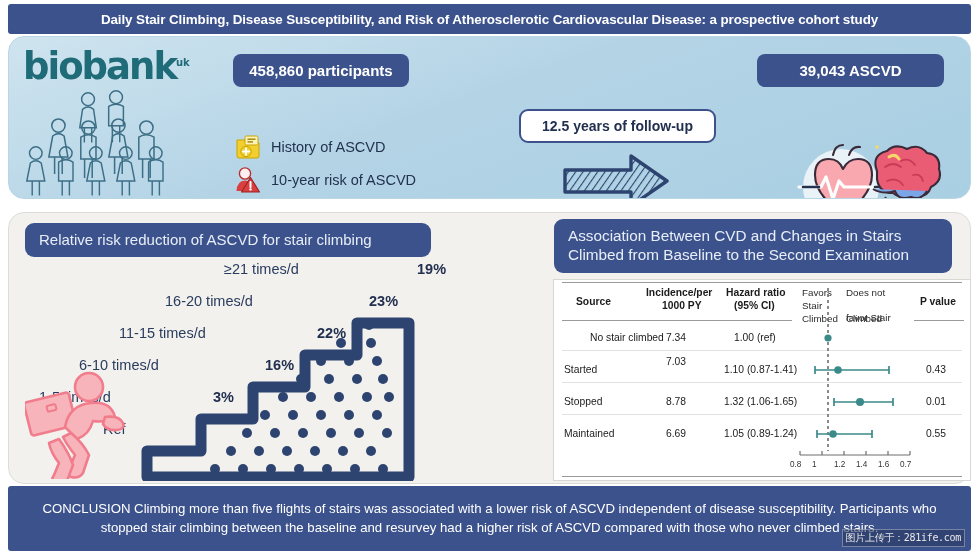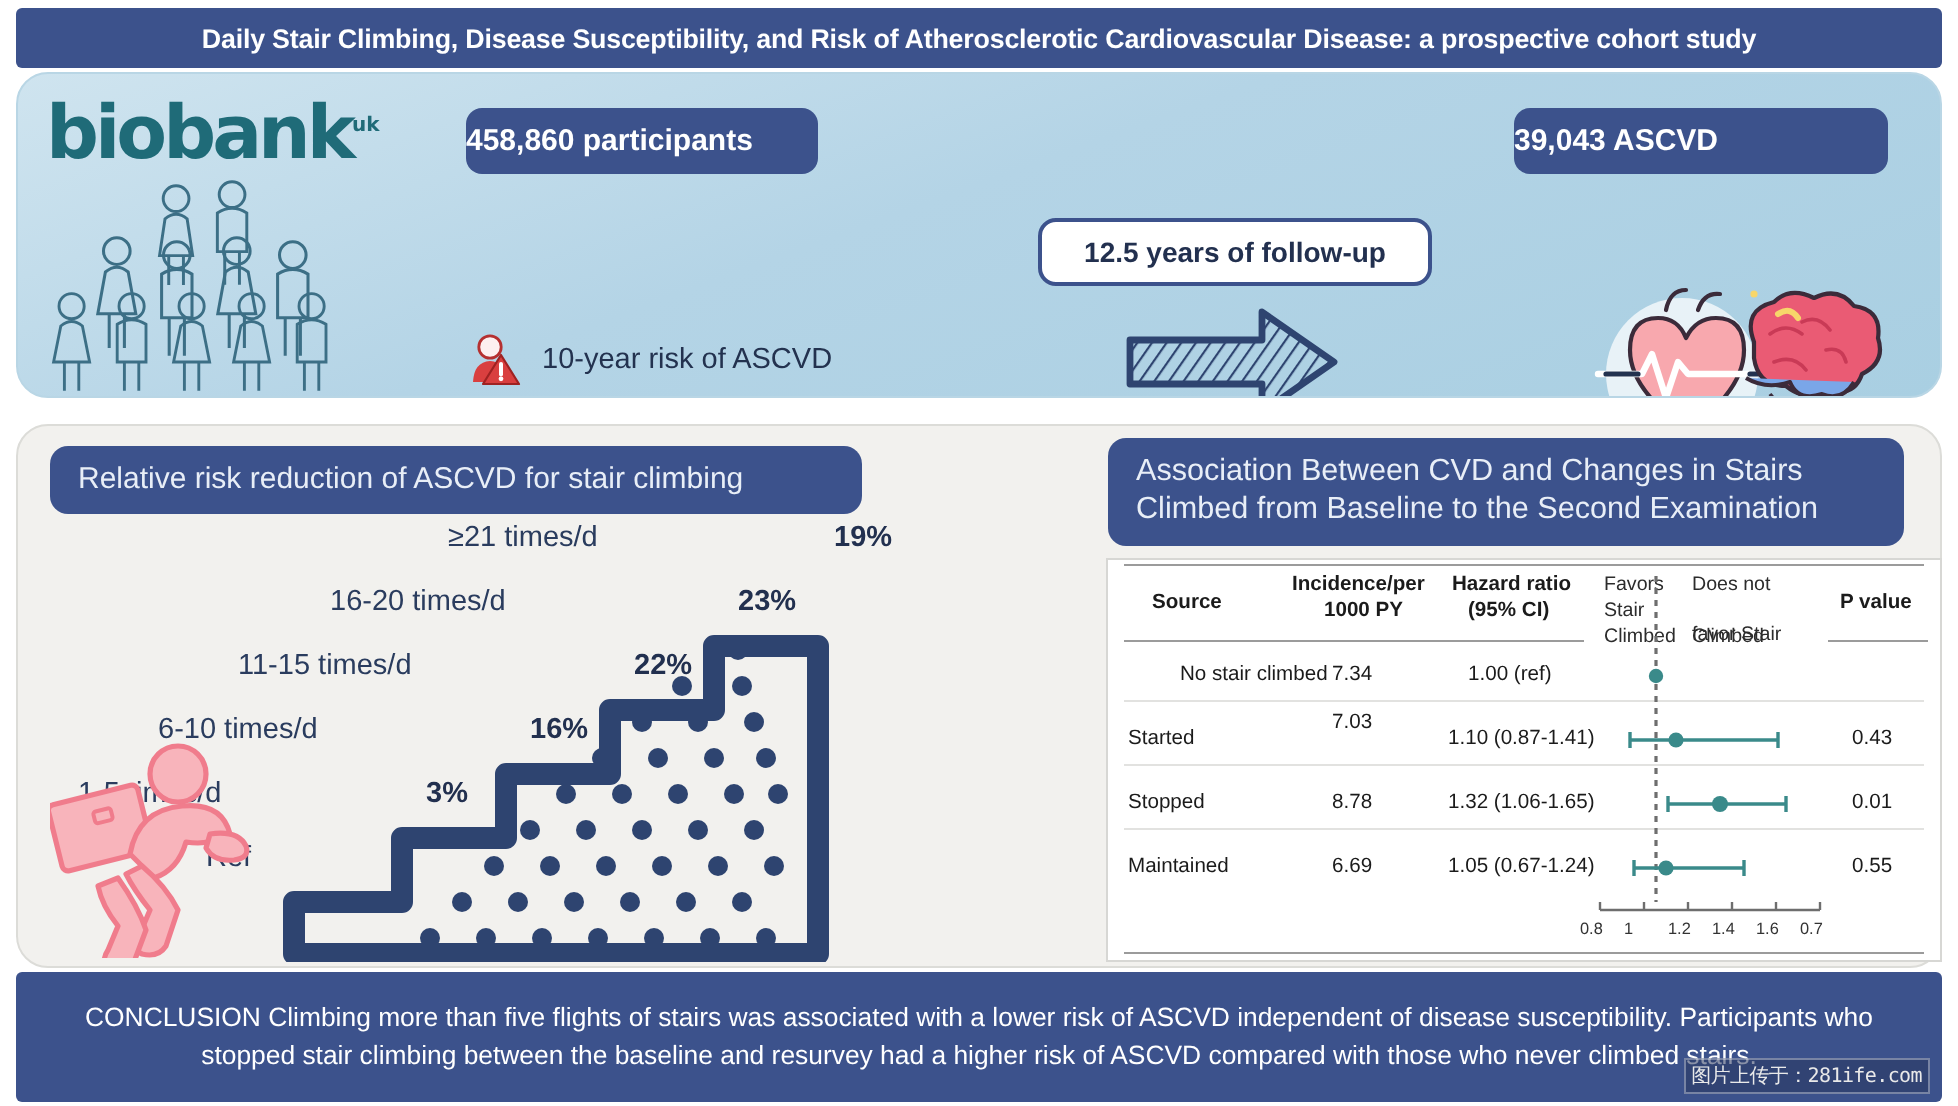--- a/index.html
+++ b/index.html
@@ -37,21 +37,21 @@
     position: absolute; left: 14px; top: 8px; width: 175px; height: 44px;
     color: #1f6b78; font-size: 37px; font-weight: bold; letter-spacing: -2px;
     font-family: "DejaVu Sans", sans-serif;
   }
   .biobank-logo sup { font-size: 10px; letter-spacing: 0; vertical-align: super; }
 
   .people-group { position: absolute; left: 10px; top: 52px; width: 175px; height: 108px; }
 
   .stat-pill {
     position: absolute; background: #3c528c; border-radius: 8px;
-    display: flex; align-items: center; justify-content: flex-start;
+    display: flex; align-items: center; justify-content: center;
     color: #fff; font-weight: bold;
   }
   #pill-participants { left: 224px; top: 17px; width: 176px; height: 33px; font-size: 15px; }
   #pill-ascvd { left: 748px; top: 17px; width: 187px; height: 33px; font-size: 15px; }
 
   .followup-pill {
     position: absolute; left: 510px; top: 72px; width: 197px; height: 34px;
     background: #ffffff; border: 2px solid #3c528c; border-radius: 9px;
     display: flex; align-items: center; justify-content: center;
     color: #22304f; font-size: 14px; font-weight: bold;
@@ -217,20 +217,33 @@
     </div>
 
     <div class="stat-pill" id="pill-ascvd">
       <span>39,043 ASCVD</span>
     </div>
 
     <div class="followup-pill">
       <span>12.5 years of follow-up</span>
     </div>
 
+    <div class="bullet-row" id="bullet-0">
+      <span class="bicon">
+        <svg width="28" height="28" viewBox="0 0 28 28">
+          <path d="M3 7 h8 l2 3 h12 v13 a2 2 0 0 1 -2 2 H5 a2 2 0 0 1 -2 -2 Z" fill="#f2cf2e" stroke="#c9a500" stroke-width="1"></path>
+          <rect x="11" y="3" width="13" height="9" rx="1.5" fill="#fdf3b8" stroke="#c9a500" stroke-width="1"></rect>
+          <rect x="13.5" y="5.5" width="8" height="1.4" fill="#9d8400"></rect>
+          <rect x="13.5" y="8.2" width="5.5" height="1.4" fill="#9d8400"></rect>
+          <circle cx="12" cy="18.5" r="5.2" fill="#f2cf2e" stroke="#c9a500" stroke-width="1"></circle>
+          <path d="M12 15.2 v6.6 M8.7 18.5 h6.6" stroke="#fff" stroke-width="1.9" stroke-linecap="round"></path>
+        </svg>
+      </span>
+      <span>History of ASCVD</span>
+    </div>
 
     <div class="bullet-row" id="bullet-1">
       <span class="bicon">
         <svg width="28" height="28" viewBox="0 0 28 28">
           <circle cx="11" cy="7.5" r="5.6" fill="#fdf0f0" stroke="#b53030" stroke-width="1.4"></circle>
           <path d="M2.5 25 Q3 15 11 14.5 Q19 15 19.5 25 Z" fill="#d93f3f"></path>
           <path d="M16.5 11.5 L25.5 26 H7.5 Z" fill="#d93f3f" stroke="#9e2222" stroke-width="1.1" stroke-linejoin="round"></path>
           <path d="M16.5 16 v5.3" stroke="#fff" stroke-width="2" stroke-linecap="round"></path>
           <circle cx="16.5" cy="23.4" r="1.2" fill="#fff"></circle>
         </svg>
@@ -419,21 +432,21 @@
       <div class="fp-rowrule" style="top:102px;"></div>
 
       <div class="fp-c" style="left:10px; top:116px;">Stopped</div>
       <div class="fp-c" style="left:112px; top:116px;">8.78</div>
       <div class="fp-c" style="left:170px; top:116px;">1.32 (1.06-1.65)</div>
       <div class="fp-c" style="left:372px; top:116px;">0.01</div>
       <div class="fp-rowrule" style="top:134px;"></div>
 
       <div class="fp-c" style="left:10px; top:148px;">Maintained</div>
       <div class="fp-c" style="left:112px; top:148px;">6.69</div>
-      <div class="fp-c" style="left:170px; top:148px;">1.05 (0.67-1.24)</div>
+      <div class="fp-c" style="left:170px; top:148px;">1.05 (0.89-1.24)</div>
       <div class="fp-c" style="left:372px; top:148px;">0.55</div>
 
       <div class="fp-plot">
         <svg width="118" height="163" viewBox="0 0 118 163">
 
           <line x1="28" y1="0" x2="28" y2="163" stroke="#6e6e6e" stroke-width="1.6" stroke-dasharray="3,3"></line>
 
           <circle cx="28" cy="50" r="3.6" fill="#3a8a8a"></circle>
 
           <g stroke="#3a8a8a" stroke-width="1.7">

